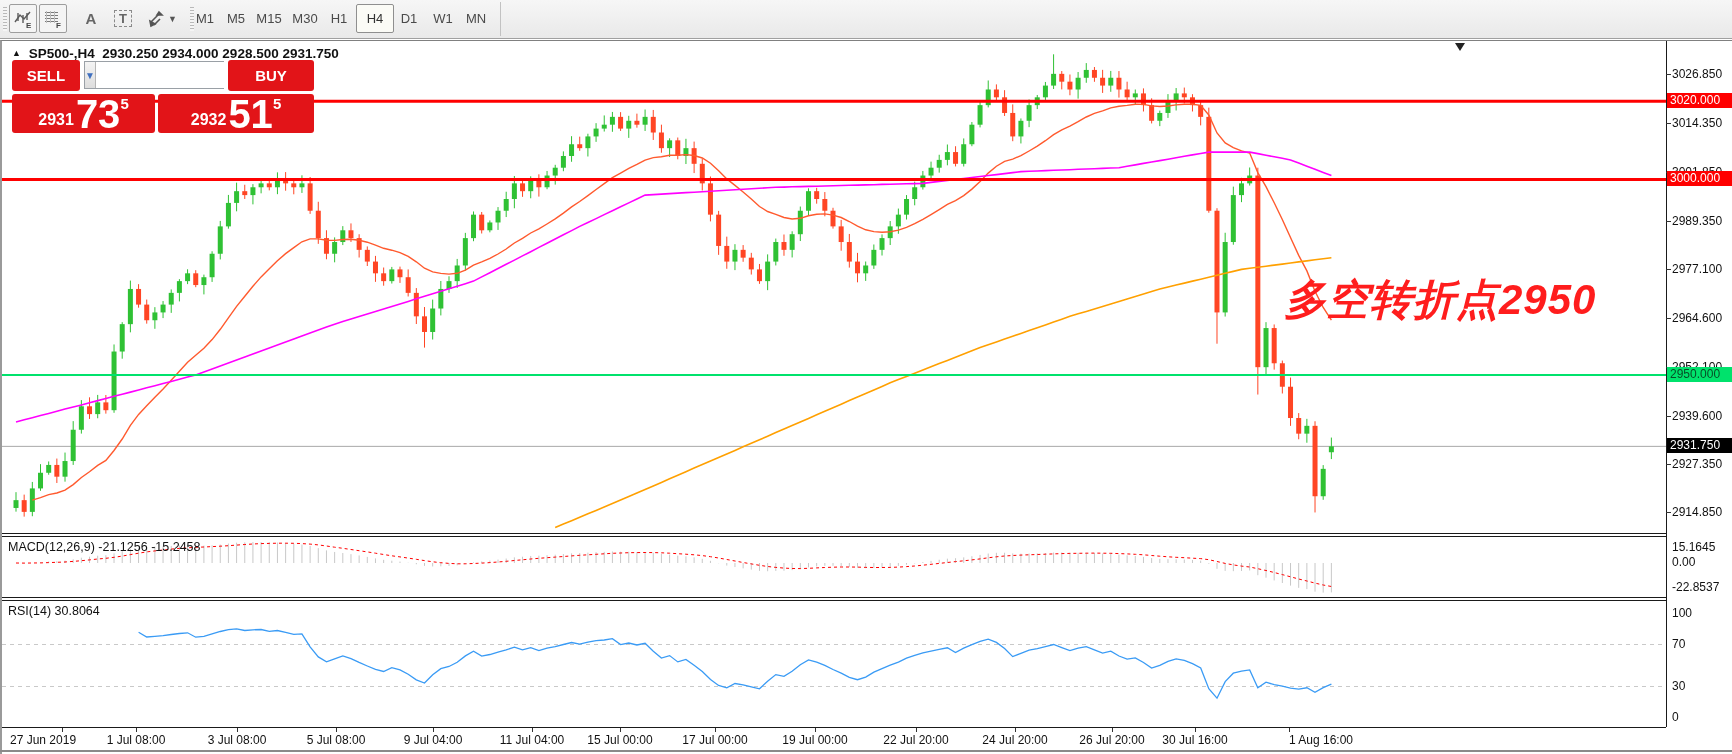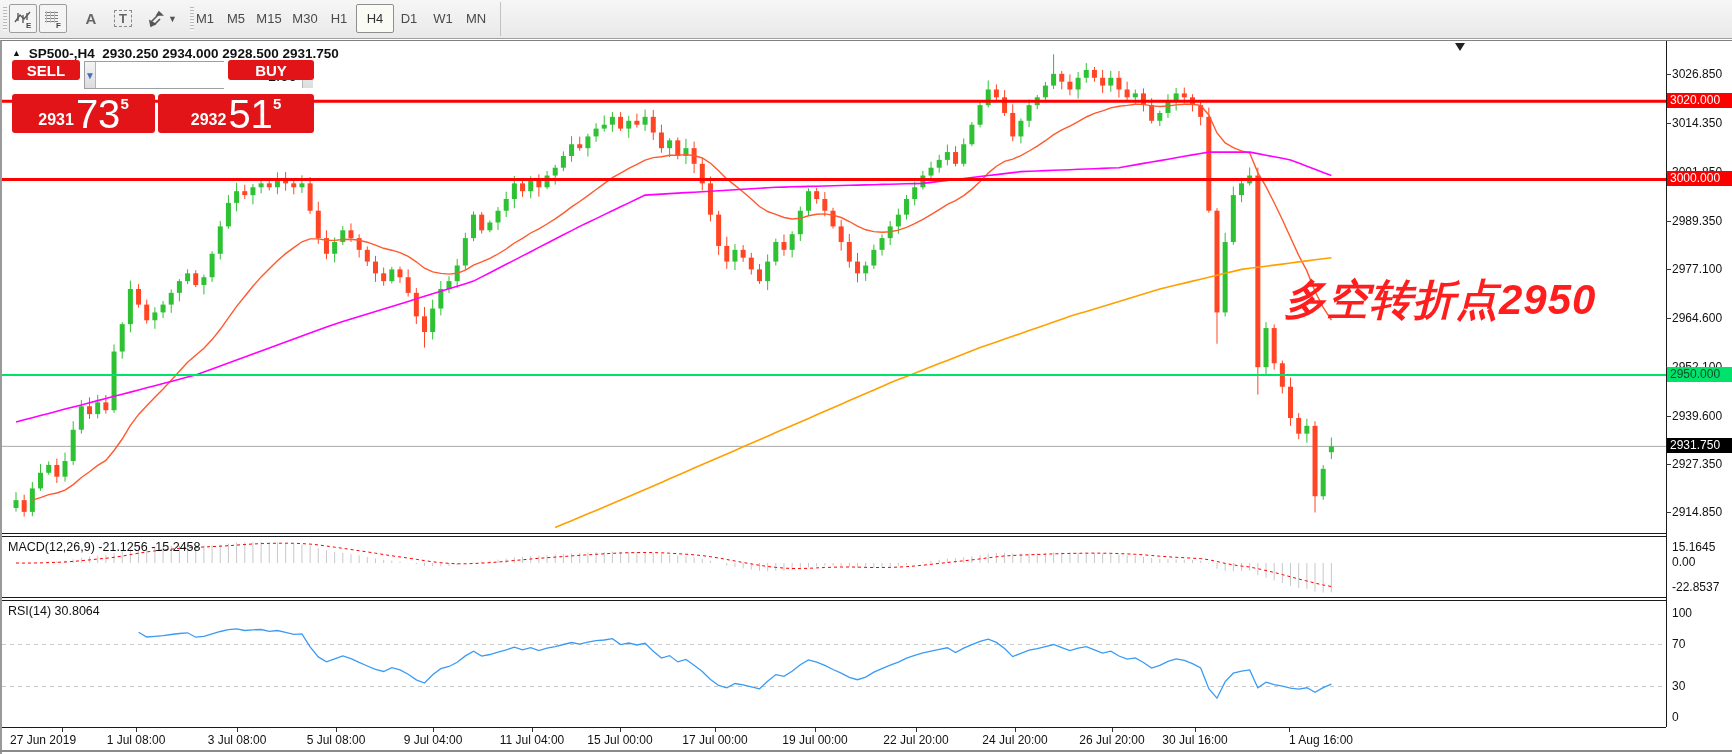--- a/index.html
+++ b/index.html
@@ -33,37 +33,37 @@
   .ttick{position:absolute;top:0;width:1px;height:4px;background:#333;}
   .indic-label{position:absolute;left:8px;font-size:12.5px;color:#111;white-space:nowrap;z-index:5;text-align:center;}
   .annotation{position:absolute;left:1284px;top:272px;font-size:42px;font-weight:bold;font-style:italic;
               white-space:nowrap;z-index:6;letter-spacing:1px;}
   .shift-marker{position:absolute;left:1455px;top:43px;width:0;height:0;
                 border-left:5px solid transparent;border-right:5px solid transparent;border-top:8px solid #222;}
   .bottom-frame{position:absolute;left:0;top:750px;width:1732px;height:2px;background:#8a8a8a;}
   
   .trade{position:absolute;left:10px;top:60px;z-index:10;}
   .trow{position:relative;height:31px;width:304px;}
-  .btn-red{position:absolute;top:0;height:20px;background:#e21418;border-radius:3px;color:#fff;
+  .btn-red{position:absolute;top:0;height:31px;background:#e21418;border-radius:3px;color:#fff;
            font-size:15px;font-weight:bold;display:flex;align-items:center;justify-content:center;cursor:pointer;}
   .sellbtn{left:2px;width:68px;}
   .buybtn{left:218px;width:86px;}
   .stepper{position:absolute;left:74px;top:1px;width:140px;height:28px;border:1px solid #9aa0a6;
            background:#fff;display:flex;box-sizing:border-box;}
   .step-btn{width:19px;background:linear-gradient(#f4f4f4,#dddddd);border:0;display:flex;align-items:center;
             justify-content:center;font-size:10px;color:#3f6fbf;cursor:pointer;}
   .step-btn.left{border-right:1px solid #b5b5b5;}
   .step-btn.right{border-left:1px solid #b5b5b5;}
   .vol-input{flex:1;border:0;outline:none;text-align:right;font-size:15px;padding-right:5px;
              font-family:inherit;color:#111;}
   .tiles{position:relative;margin-top:3px;width:304px;height:39px;}
   .tile{position:absolute;top:0;height:39px;background:#e21418;border-radius:3px;color:#fff;
         display:flex;align-items:flex-end;justify-content:center;padding-bottom:2px;box-sizing:border-box;cursor:pointer;}
   .tile .small{font-size:16px;font-weight:bold;margin-right:2px;line-height:22px;}
-  .tile .big{font-size:40px;font-weight:normal;line-height:34px;}
+  .tile .big{font-size:40px;font-weight:bold;line-height:34px;}
   .tile .sup{font-size:15px;font-weight:bold;align-self:flex-start;margin-top:1px;}
   .tile1{left:2px;width:143px;}
   .tile2{left:148px;width:156px;}
   svg{position:absolute;}
 </style>
 </head>
 <body>
 
 <div class="toolbar">
   <div class="tb-handle" style="left:3px"></div>

